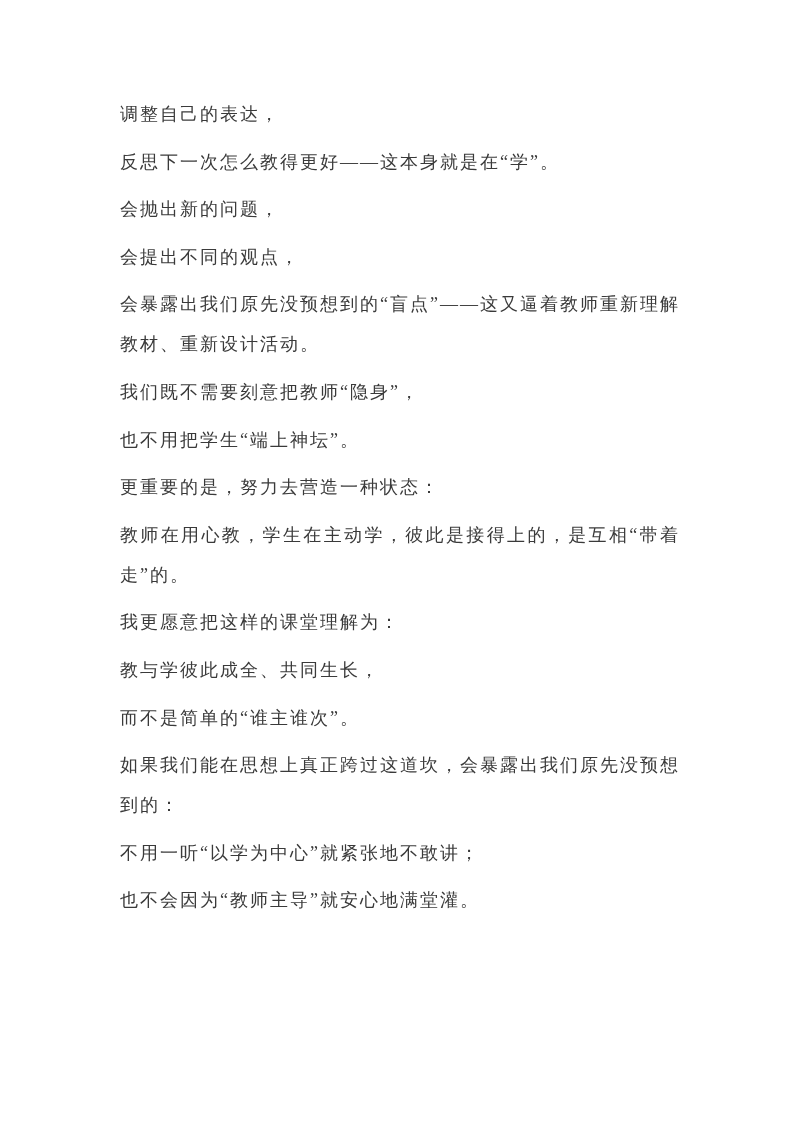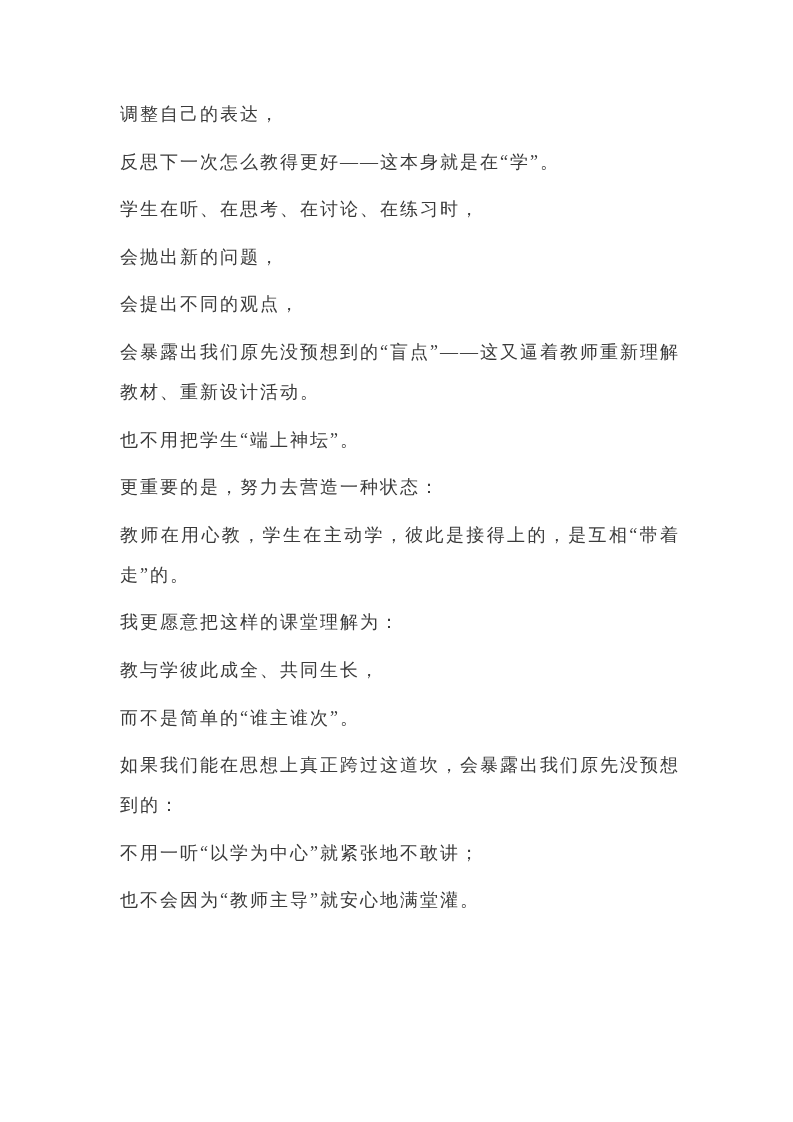--- a/index.html
+++ b/index.html
@@ -30,24 +30,24 @@
     text-align: justify;
     word-break: break-all;
   }
 </style>
 </head>
 <body>
 
 <div class="doc-page">
   <p>调整自己的表达，</p>
   <p>反思下一次怎么教得更好——这本身就是在“学”。</p>
-  <p>学生在听、在思考、在讨论、在练习时，</p>
   <p>会抛出新的问题，</p>
   <p>会提出不同的观点，</p>
   <p>会暴露出我们原先没预想到的“盲点”——这又逼着教师重新理解教材、重新设计活动。</p>
+  <p>我们既不需要刻意把教师“隐身”，</p>
   <p>也不用把学生“端上神坛”。</p>
   <p>更重要的是，努力去营造一种状态：</p>
   <p>教师在用心教，学生在主动学，彼此是接得上的，是互相“带着走”的。</p>
   <p>我更愿意把这样的课堂理解为：</p>
   <p>教与学彼此成全、共同生长，</p>
   <p>而不是简单的“谁主谁次”。</p>
   <p>如果我们能在思想上真正跨过这道坎，会暴露出我们原先没预想到的：</p>
   <p>不用一听“以学为中心”就紧张地不敢讲；</p>
   <p>也不会因为“教师主导”就安心地满堂灌。</p>
 </div>

